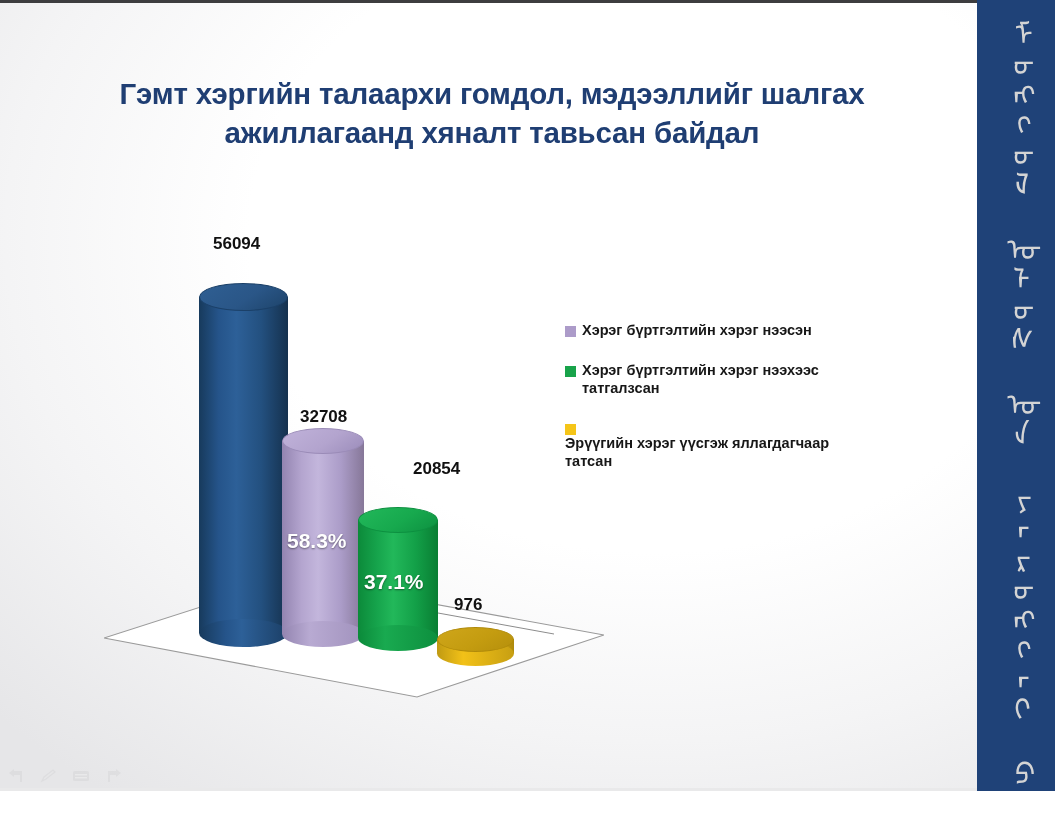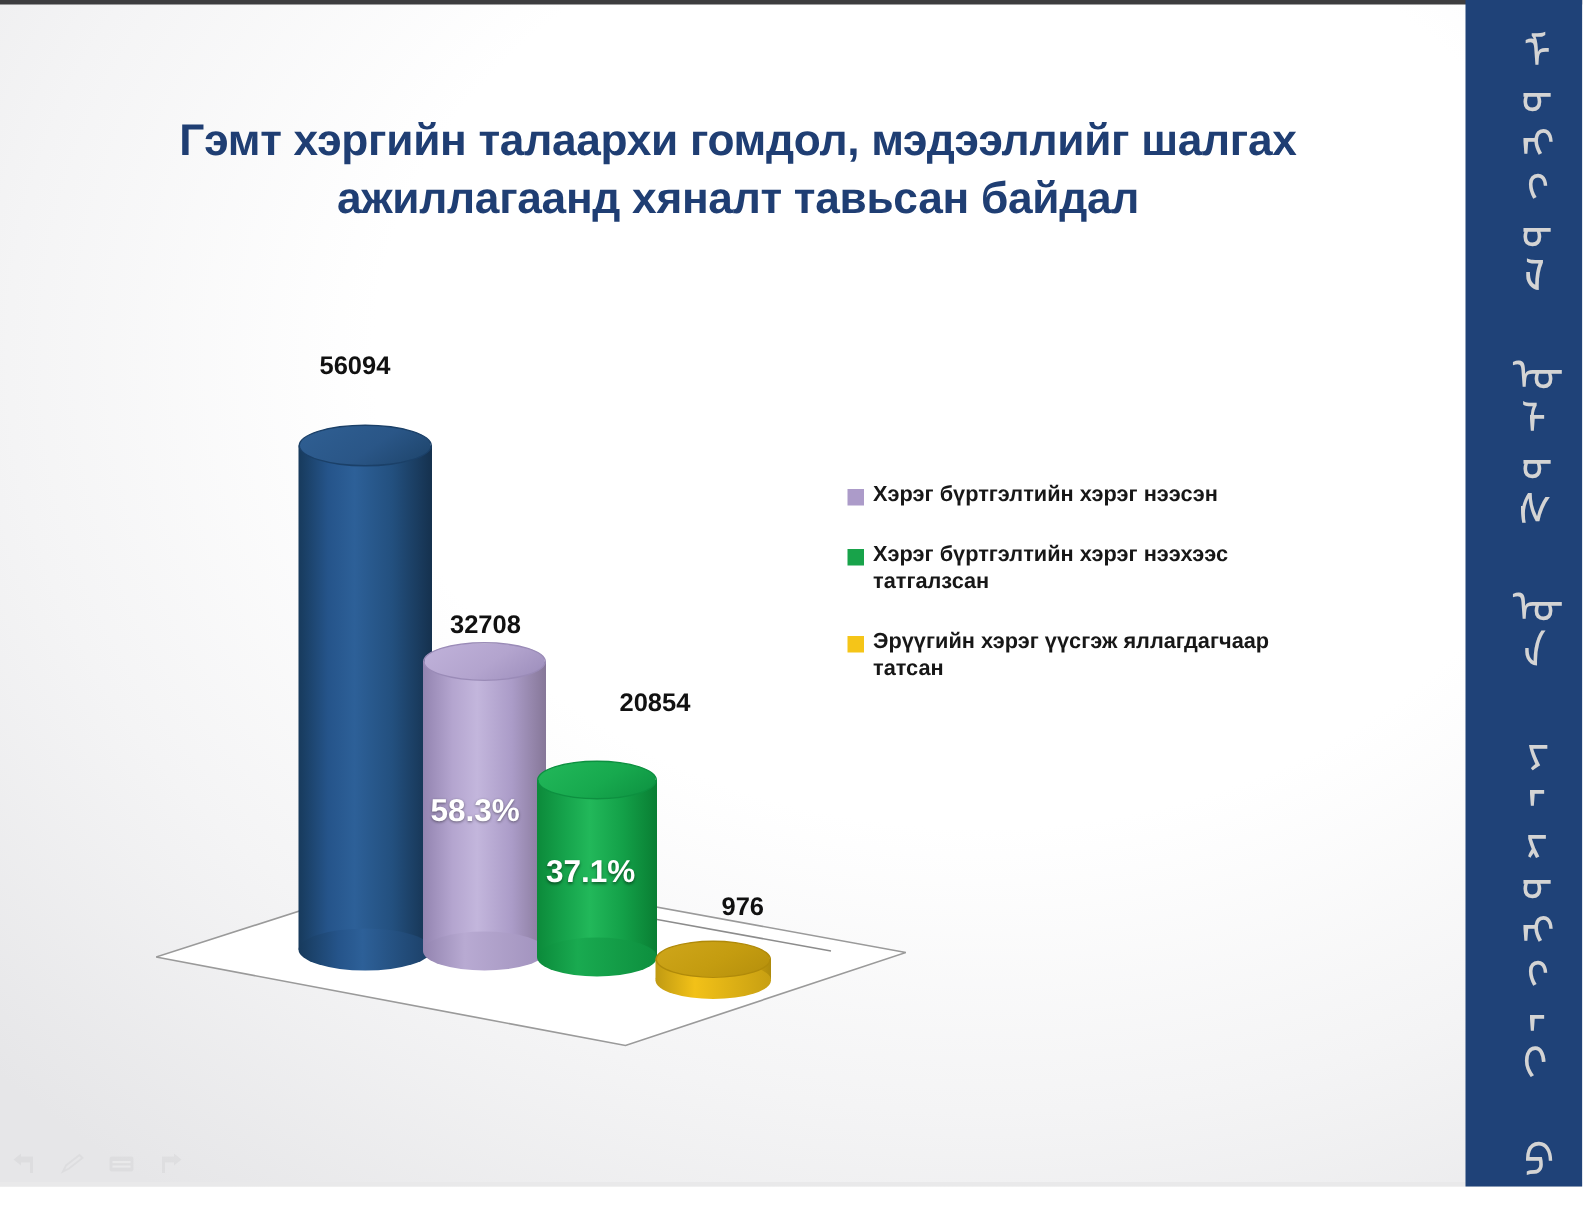--- a/index.html
+++ b/index.html
@@ -233,39 +233,39 @@
              border:1px solid #b08a0a; box-sizing:border-box;"></div>
       </div>
 
       <svg style="position:absolute; left:438px; top:612px; width:120px; height:26px;">
         <line x1="0" y1="1" x2="116" y2="22" stroke="#8c8c8c" stroke-width="1"></line>
       </svg>
 
       <div class="val-label" style="left:213px; top:234px;">56094</div>
       <div class="val-label" style="left:300px; top:389px;margin-top:18px;">32708</div>
       <div class="val-label" style="left:382px; top:459px;margin-left:31px;">20854</div>
-      <div class="val-label" style="left:481px; top:595px;text-align:center;">976</div>
+      <div class="val-label" style="left:454px; top:595px;text-align:center;">976</div>
 
       <div class="pct-label" style="left:287px; top:529px;">58.3%</div>
       <div class="pct-label" style="left:364px; top:570px;">37.1%</div>
 
       <div id="legend">
 
 
         <div class="legend-item">
           <span class="legend-swatch" style="background:#AC9BC9;"></span>
           <span class="legend-label">Хэрэг бүртгэлтийн хэрэг нээсэн</span>
         </div>
 
         <div class="legend-item">
           <span class="legend-swatch" style="background:#18A34A;"></span>
           <span class="legend-label" style="max-width:250px;">Хэрэг бүртгэлтийн хэрэг нээхээс татгалзсан</span>
         </div>
 
-        <div class="legend-item" style="margin-bottom:0;">
+        <div class="legend-item" style="margin-bottom:0;flex-direction:column;">
           <span class="legend-swatch" style="background:#F5C518;"></span>
           <span class="legend-label" style="max-width:290px;">Эрүүгийн хэрэг үүсгэж яллагдагчаар татсан</span>
         </div>
 
       </div>
     </div>
 
     <div id="script-band">
       <div class="glyphs">ᠮᠣᠩᠭᠣᠯ ᠤᠯᠤᠰ ᠤᠨ ᠶᠡᠷᠦᠩᠬᠡᠢ ᠫᠷᠣᠻᠦᠷᠣᠷ ᠤᠨ ᠭᠠᠵᠠᠷ</div>
     </div>

